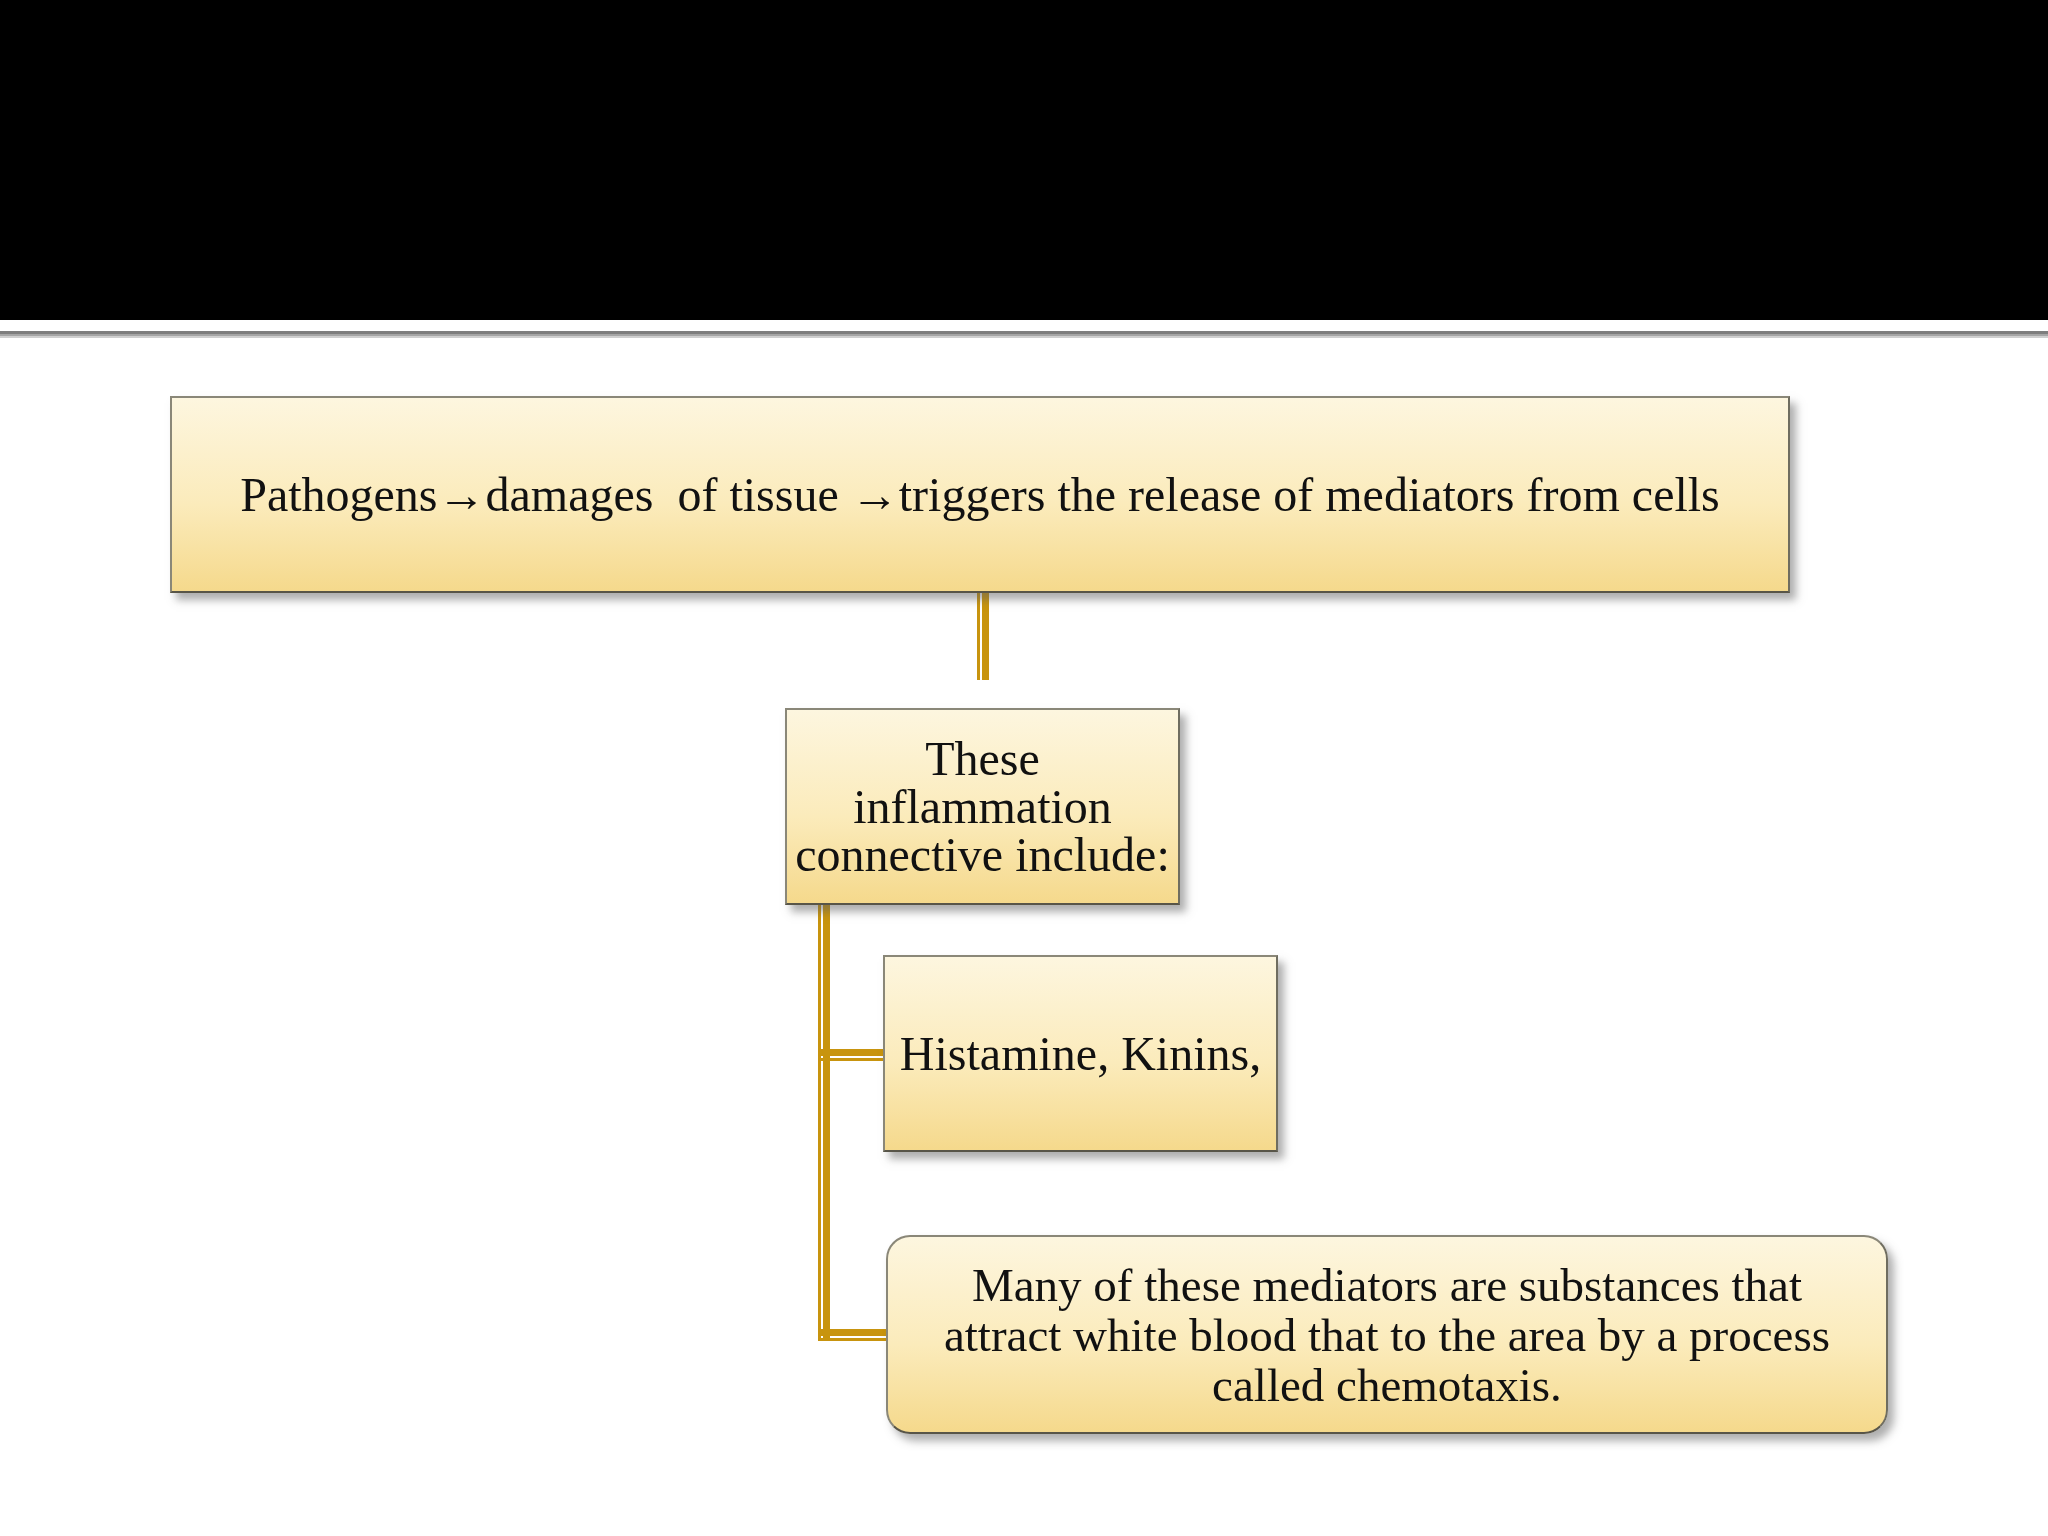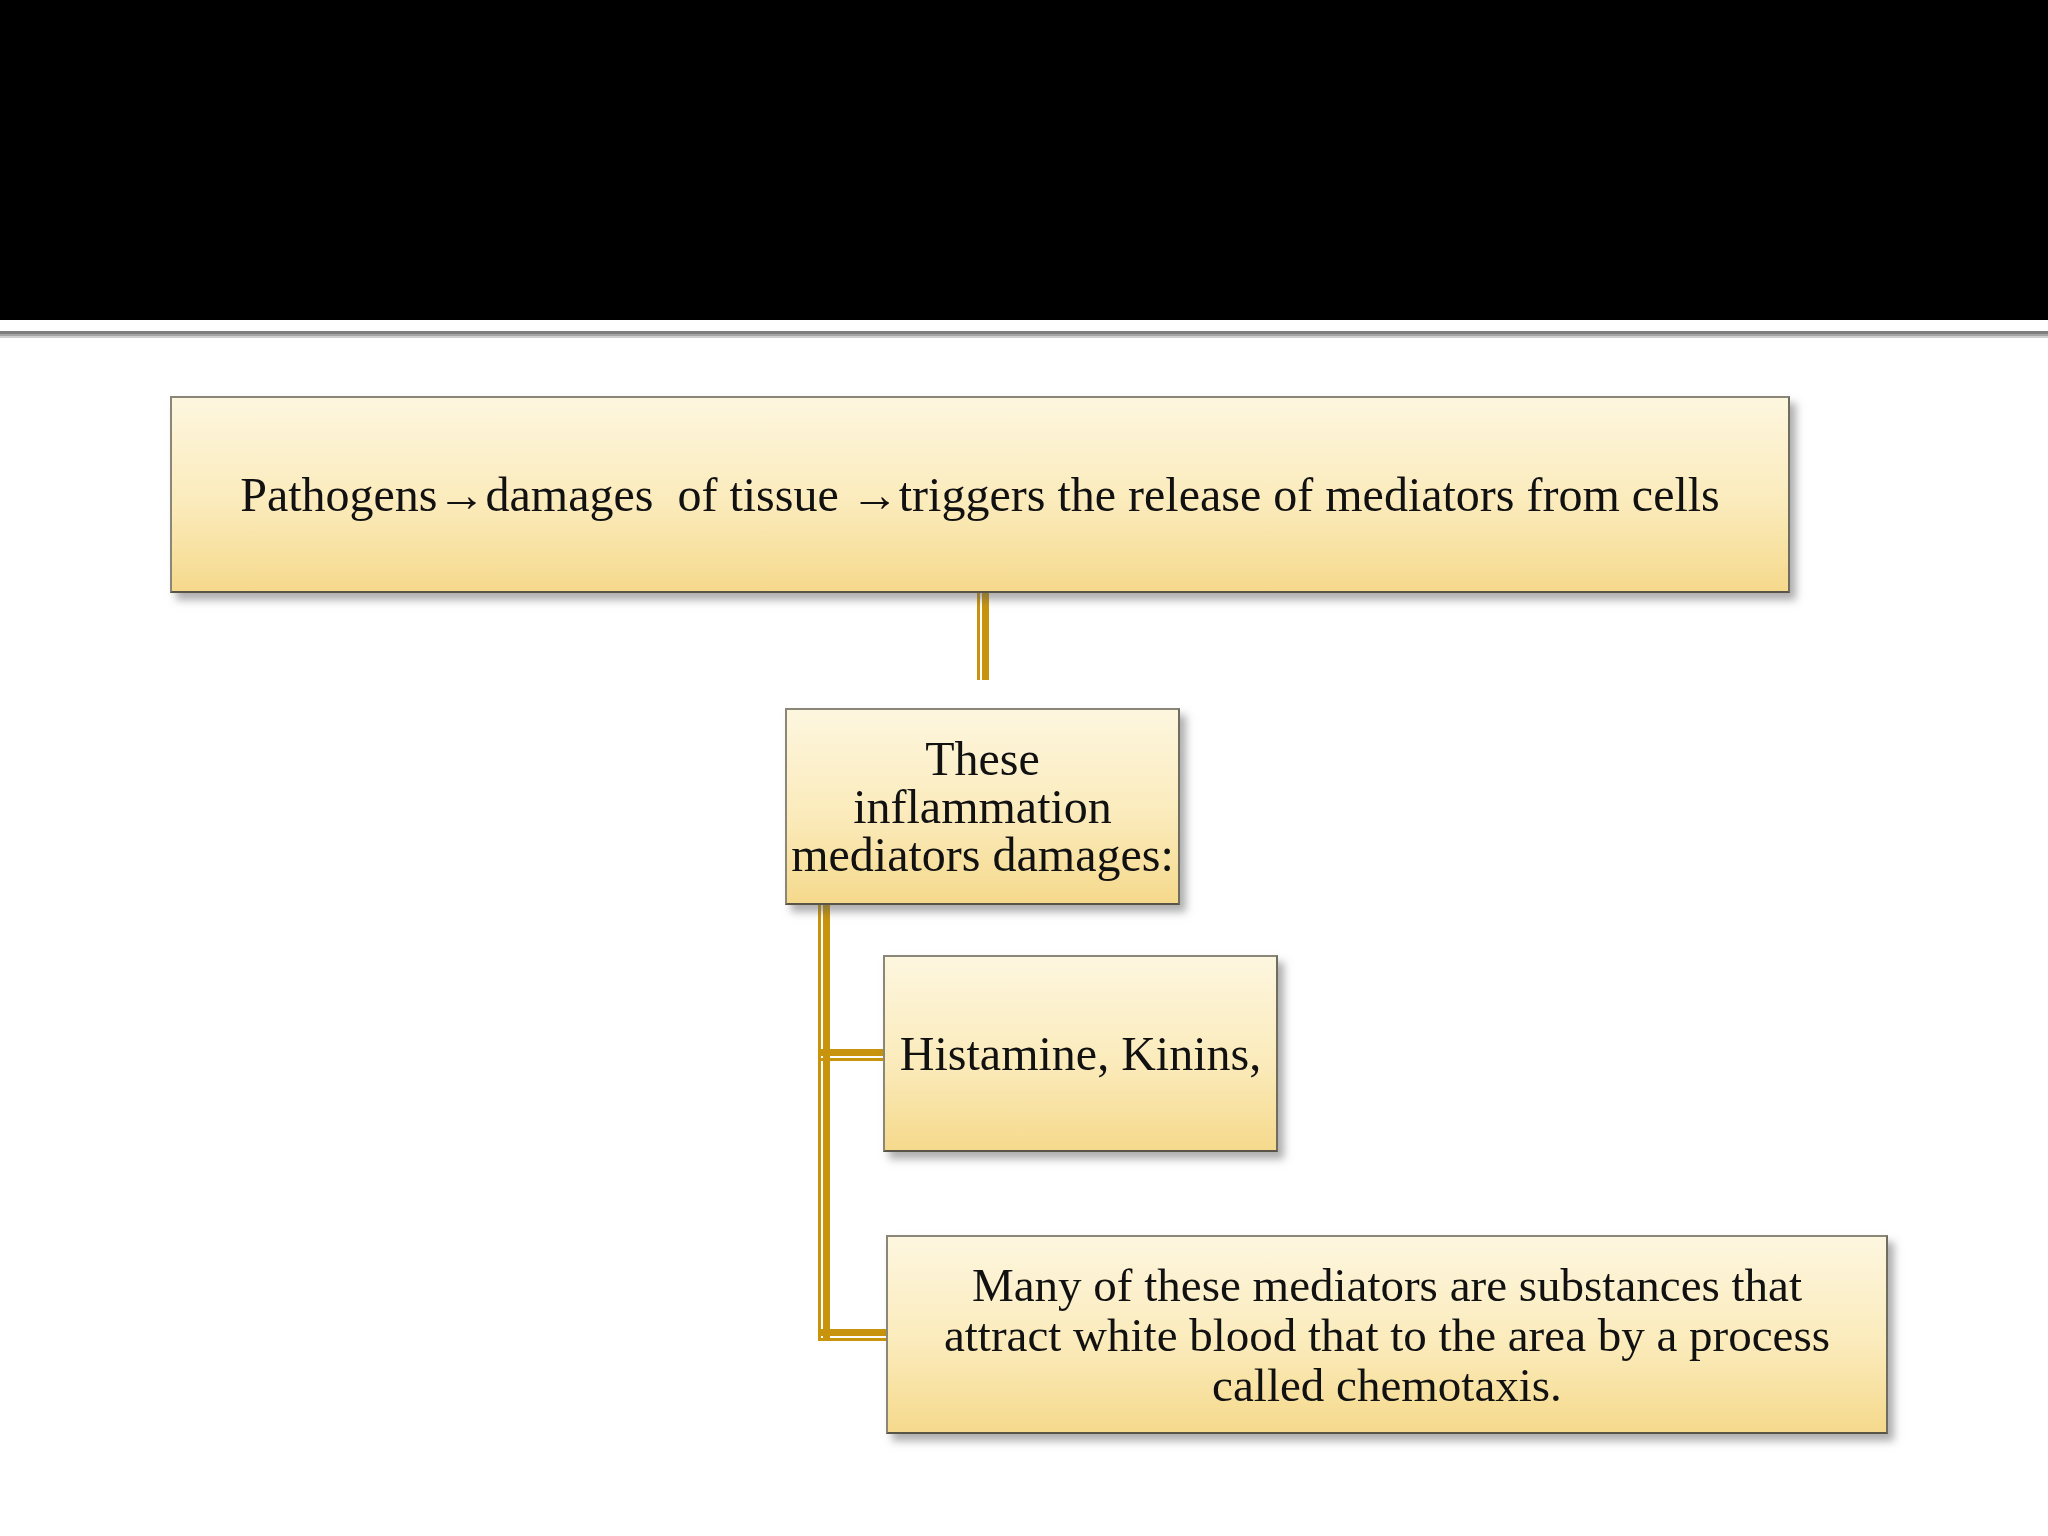--- a/index.html
+++ b/index.html
@@ -31,21 +31,21 @@
     box-shadow:6px 7px 8px rgba(95,95,95,0.5);
     display:flex; flex-direction:column;
     align-items:center; justify-content:center;
     text-align:center;
   }
   .node .line { white-space:pre; }
 
   #box-pathogens  { left:170px; top:396px; width:1620px; height:197px; font-size:48px; line-height:50px; }
   #box-include    { left:785px; top:676px; width:395px;  height:197px; font-size:48px; line-height:48px;margin-top:32px; }
   #box-histamine  { left:883px; top:955px; width:395px;  height:197px; font-size:48px; line-height:50px;gap:36px; }
-  #box-chemotaxis { left:886px; top:1235px; width:1002px; height:199px; font-size:47px; line-height:50px; }
+  #box-chemotaxis { left:886px; top:1235px; width:1002px; height:199px; font-size:47px; line-height:50px;border-radius:24px; }
 
   
   .conn { position:absolute; z-index:1; }
   .conn-v {
     width:12px;
     background:linear-gradient(to right,#C8940E 0 3px,transparent 3px 5px,#C8940E 5px 12px);
   }
   .conn-h {
     height:12px;
     background:linear-gradient(to bottom,#C8940E 0 7px,transparent 7px 9px,#C8940E 9px 12px);
@@ -70,21 +70,21 @@
   <div class="conn conn-h" id="conn-branch-histamine"></div>
   <div class="conn conn-h" id="conn-branch-chemotaxis"></div>
 
   <div class="node" id="box-pathogens">
     <div class="line">Pathogens→damages  of tissue →triggers the release of mediators from cells</div>
   </div>
 
   <div class="node" id="box-include">
     <div class="line">These</div>
     <div class="line">inflammation</div>
-    <div class="line">mediators damages:</div>
+    <div class="line">connective include:</div>
   </div>
 
   <div class="node" id="box-histamine">
     <div class="line">Histamine, Kinins,</div>
   </div>
 
   <div class="node" id="box-chemotaxis">
     <div class="line">Many of these mediators are substances that</div>
     <div class="line">attract white blood that to the area by a process</div>
     <div class="line"><span>called </span><span class="bold">chemotaxis.</span></div>

